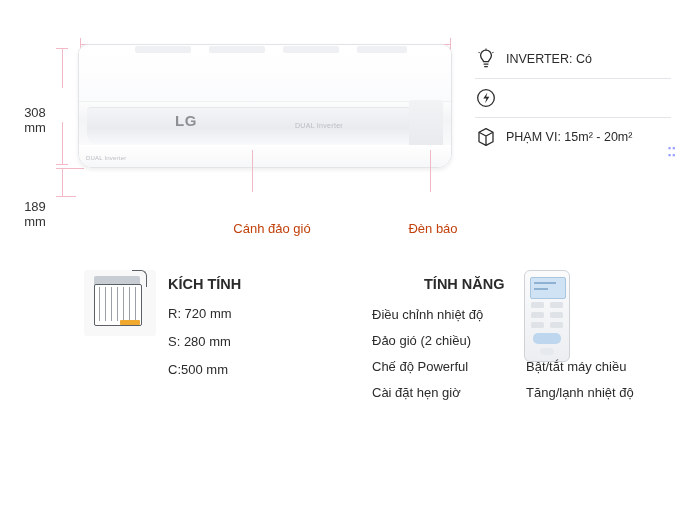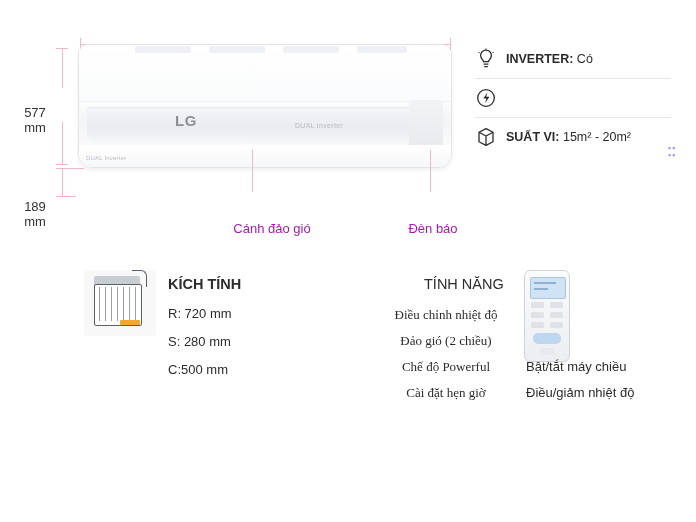--- a/index.html
+++ b/index.html
@@ -24,21 +24,21 @@
   
   .abs { position: absolute; margin-top: 27px; }
   .dim-text {
     font-size: 13px;
     color: #333;
     text-align: center;
     line-height: 15px;
   }
   .label-text {
     font-size: 13px;
-    color: #a21caf;
+    color: #c2410c;
   }
   .pink-line { background: #f2b8c6; position: absolute; }
   .pink-v { width: 1px; }
   .pink-h { height: 1px; }
 
   
   .ac-wrap {
     position: absolute;
     left: 78px;
     top: 44px;
@@ -155,21 +155,21 @@
     flex: 0 0 22px;
     display: flex;
     align-items: center;
     justify-content: center;
   }
   .info-txt {
     font-size: 12.5px;
     color: #2b2b2b;
     white-space: nowrap;
   }
-  .info-txt b { font-weight: bold; text-align: center; }
+  .info-txt b { font-weight: normal; text-align: center; }
 
   
   .size-block {
     position: absolute;
     left: 84px;
     top: 268px;
     width: 250px;
   }
   .size-ico {
     position: absolute;
@@ -253,30 +253,29 @@
     position: absolute;
     left: 372px;
     top: 268px;
     width: 300px;
   }
   .feat-title {
     position: absolute;
     left: 52px;
     top: 8px;
     font-size: 14.5px;
-    font-weight: normal;
+    font-weight: bold;
     color: #2b2b2b;
   }
   .feat-list-left {
     position: absolute;
     left: 0;
     top: 34px;
     width: 148px;
-    text-align: center;
-    font-family: Liberation Serif, serif;
+    text-align: left;
   }
   .feat-list-left div {
     font-size: 13px;
     color: #2b2b2b;
     line-height: 26px;
   }
   .feat-list-right {
     position: absolute;
     left: 154px;
     top: 86px;
@@ -358,21 +357,21 @@
   <div class="pink-line pink-h" style="left:80px; top:44px; width:120px;"></div>
   <div class="pink-line pink-h" style="left:322px; top:44px; width:128px;"></div>
   <div class="pink-line pink-v" style="left:80px; top:38px; height:14px;"></div>
   <div class="pink-line pink-v" style="left:450px; top:38px; height:14px;"></div>
 
   <div class="pink-line pink-v" style="left:62px; top:48px; height:40px;"></div>
   <div class="pink-line pink-v" style="left:62px; top:122px; height:42px;"></div>
   <div class="pink-line pink-h" style="left:56px; top:48px; width:12px;"></div>
   <div class="pink-line pink-h" style="left:56px; top:164px; width:12px;"></div>
   <div class="dim-text abs" style="left:12px; top:78px; width:46px;">
-    <div>577</div>
+    <div>308</div>
     <div>mm</div>
   </div>
 
   <div class="pink-line pink-h" style="left:56px; top:168px; width:28px;"></div>
   <div class="pink-line pink-h" style="left:56px; top:196px; width:20px;"></div>
   <div class="pink-line pink-v" style="left:62px; top:168px; height:28px;"></div>
   <div class="dim-text abs" style="left:12px; top:172px; width:46px;text-align:center;">
     <div>189</div>
     <div>mm</div>
   </div>
@@ -426,21 +425,21 @@
     </div>
 
     <div class="info-row">
       <div class="info-ico">
         <svg width="20" height="22" viewBox="0 0 20 22" fill="none" stroke="#2b2b2b" stroke-width="1.3" stroke-linejoin="round">
           <path d="M10 2.6 17 6.3v9.4L10 19.4 3 15.7V6.3z"></path>
           <path d="M3 6.3 10 10l7-3.7M10 10v9.4"></path>
         </svg>
       </div>
       <div class="info-txt">
-        <b>SUẤT VI:</b>
+        <b>PHẠM VI:</b>
         <span>15m² - 20m²</span>
       </div>
     </div>
 
   </div>
 
   <div class="size-block">
     <div class="size-ico">
       <div class="box-arm"></div>
       <div class="box-top"></div>
@@ -482,17 +481,17 @@
       <div class="remote-btn" style="left:6px; top:41px; width:13px; height:6px;"></div>
       <div class="remote-btn" style="left:25px; top:41px; width:13px; height:6px;"></div>
       <div class="remote-btn" style="left:6px; top:51px; width:13px; height:6px;"></div>
       <div class="remote-btn" style="left:25px; top:51px; width:13px; height:6px;"></div>
       <div class="remote-big"></div>
       <div class="remote-round"></div>
     </div>
 
     <div class="feat-list-right">
       <div>Bật/tắt máy chiều</div>
-      <div>Điều/giảm nhiệt độ</div>
+      <div>Tăng/lạnh nhiệt độ</div>
     </div>
   </div>
 
 </div>
 
 </body></html>

